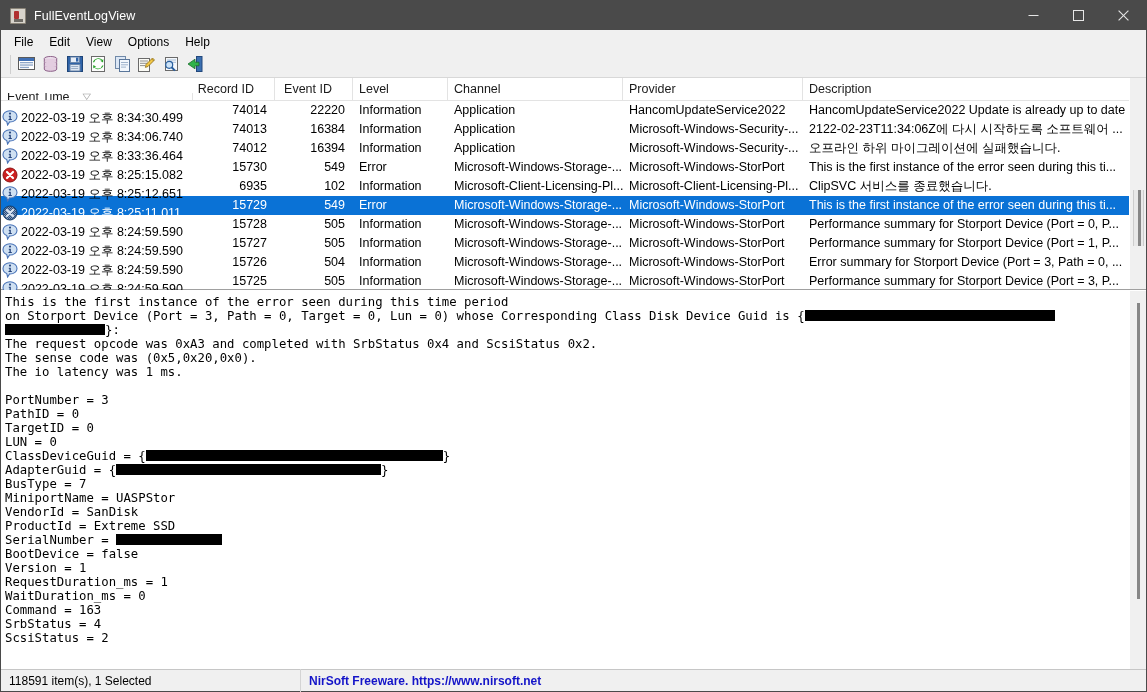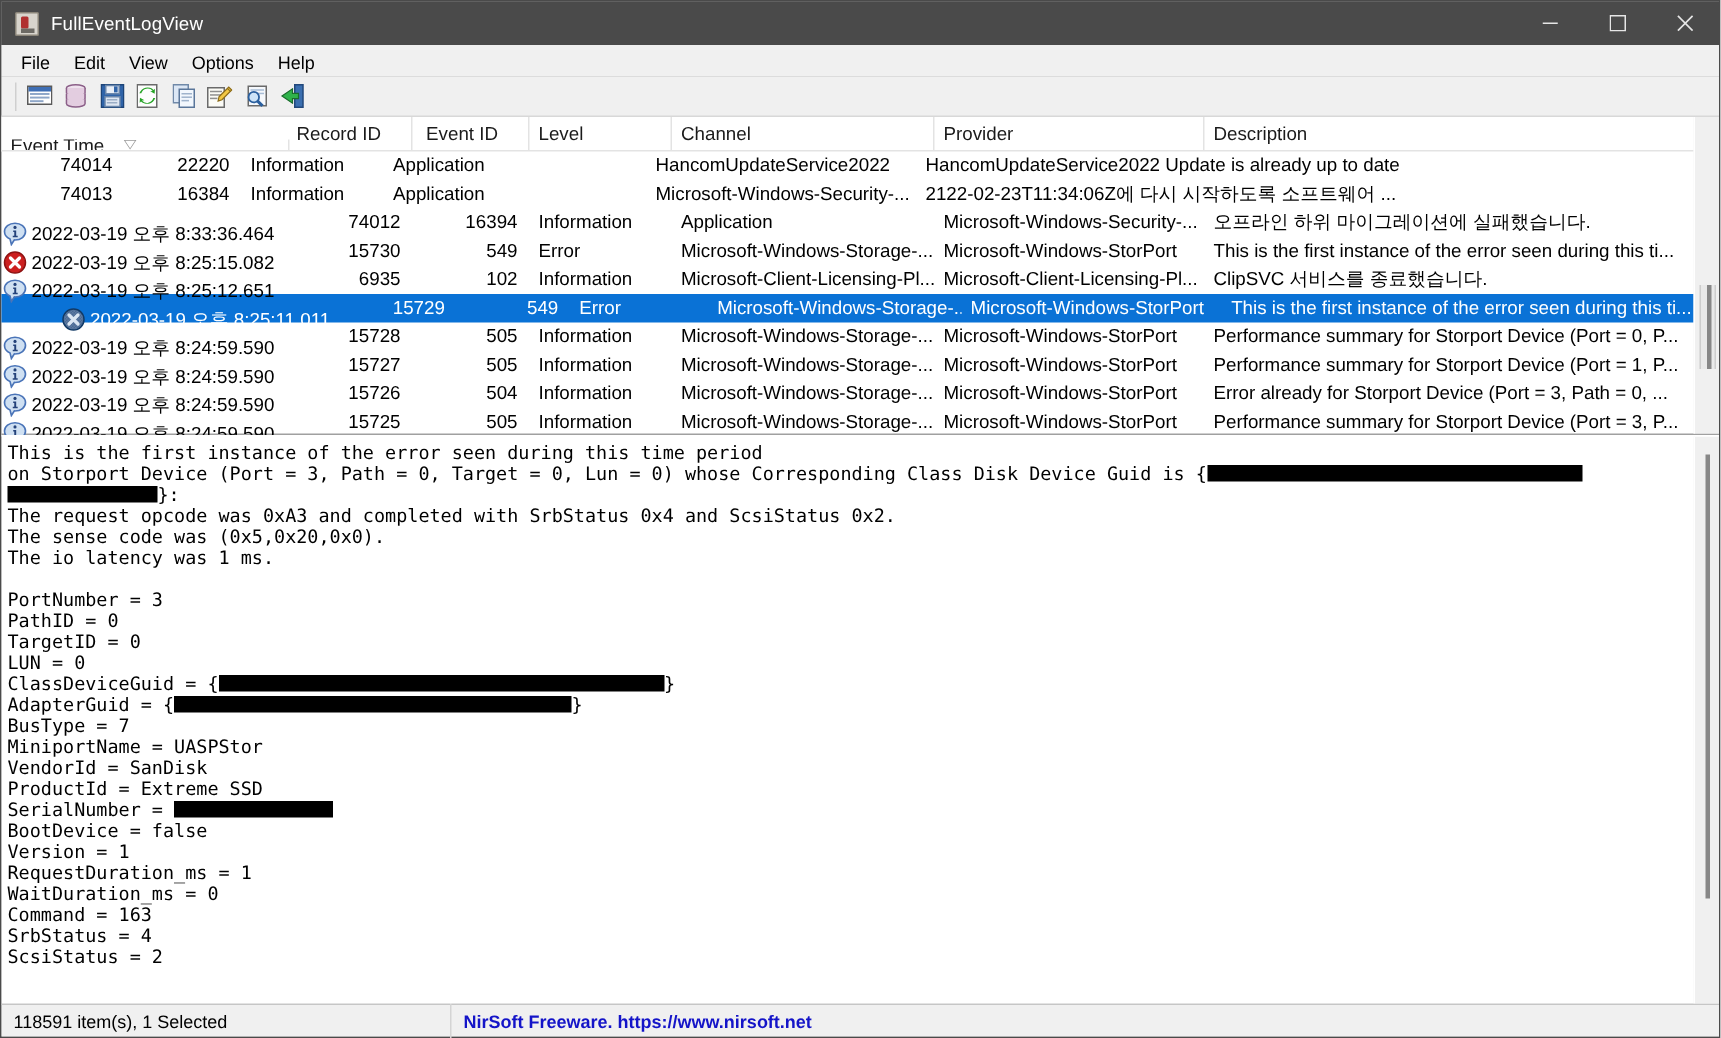--- a/index.html
+++ b/index.html
@@ -6,21 +6,21 @@
   html, body {
     margin: 0; padding: 0;
     width: 1147px; height: 692px;
     background: #ffffff;
     font-family: "Liberation Sans", sans-serif;
     overflow: hidden;
   }
   #app {
     position: relative;
     width: 1147px; height: 692px;
-    background: #a3a3a3;
+    background: #c2410c;
     border: 1px solid #4a4a4a;
     display: flex; flex-direction: column;
   }
 
   
   .titlebar {
     height: 29px; min-height: 29px;
     background: #4a4a4a;
     display: flex; align-items: center;
     color: #ffffff;
@@ -156,21 +156,21 @@
 
   .rows { position: relative; width: 1130px; }
   .row {
     display: flex;
     height: 19px;
     align-items: center;
     font-size: 12.5px;
     color: #000000;
     white-space: nowrap;
   }
-  .row.sel { background: #0a72d6; color: #ffffff; padding-left: 39px; }
+  .row.sel { background: #0a72d6; color: #ffffff; }
   .cell {
     overflow: hidden;
     padding: 0 6px;
     display: flex; align-items: center;
     height: 19px;
     line-height: 19px;
   }
   .cell.num { justify-content: flex-end; padding-right: 8px; }
   .cell.first { padding-left: 1px; }
 
@@ -385,28 +385,48 @@
       <div class="hdr-cell c-rec num">Record ID</div>
       <div class="hdr-cell c-eid num">Event ID</div>
       <div class="hdr-cell c-lvl">Level</div>
       <div class="hdr-cell c-chan">Channel</div>
       <div class="hdr-cell c-prov">Provider</div>
       <div class="hdr-cell c-desc">Description</div>
     </div>
 
     <div class="rows" id="rows">
         <div class="row">
+          <div class="cell c-time first">
+            <span class="ico">
+              <svg width="16" height="16" viewBox="0 0 16 16">
+                <path d="M8 0.8 C4 0.8 1 3.3 1 6.4 C1 8.6 2.5 10.5 4.7 11.4 L5.6 15 L7.6 11.9 C7.7 11.9 7.9 12 8 12 C12 12 15 9.5 15 6.4 C15 3.3 12 0.8 8 0.8 Z" fill="#cfe0f2" stroke="#4a74b8" stroke-width="1.1"></path>
+                <circle cx="8" cy="3.6" r="1.05" fill="#24427a"></circle>
+                <path d="M6.8 5.7 h2 v3.4 h1 v1 h-3.3 v-1 h1 v-2.4 h-0.7 z" fill="#24427a"></path>
+              </svg>
+            </span>
+            <span>2022-03-19 오후 8:34:30.499</span>
+          </div>
           <div class="cell c-rec num">74014</div>
           <div class="cell c-eid num">22220</div>
           <div class="cell c-lvl">Information</div>
           <div class="cell c-chan">Application</div>
           <div class="cell c-prov">HancomUpdateService2022</div>
           <div class="cell c-desc">HancomUpdateService2022 Update is already up to date</div>
         </div>
         <div class="row">
+          <div class="cell c-time first">
+            <span class="ico">
+              <svg width="16" height="16" viewBox="0 0 16 16">
+                <path d="M8 0.8 C4 0.8 1 3.3 1 6.4 C1 8.6 2.5 10.5 4.7 11.4 L5.6 15 L7.6 11.9 C7.7 11.9 7.9 12 8 12 C12 12 15 9.5 15 6.4 C15 3.3 12 0.8 8 0.8 Z" fill="#cfe0f2" stroke="#4a74b8" stroke-width="1.1"></path>
+                <circle cx="8" cy="3.6" r="1.05" fill="#24427a"></circle>
+                <path d="M6.8 5.7 h2 v3.4 h1 v1 h-3.3 v-1 h1 v-2.4 h-0.7 z" fill="#24427a"></path>
+              </svg>
+            </span>
+            <span>2022-03-19 오후 8:34:06.740</span>
+          </div>
           <div class="cell c-rec num">74013</div>
           <div class="cell c-eid num">16384</div>
           <div class="cell c-lvl">Information</div>
           <div class="cell c-chan">Application</div>
           <div class="cell c-prov">Microsoft-Windows-Security-...</div>
           <div class="cell c-desc">2122-02-23T11:34:06Z에 다시 시작하도록 소프트웨어 ...</div>
         </div>
         <div class="row">
           <div class="cell c-time first">
             <span class="ico">
@@ -529,21 +549,21 @@
                 <path d="M6.8 5.7 h2 v3.4 h1 v1 h-3.3 v-1 h1 v-2.4 h-0.7 z" fill="#24427a"></path>
               </svg>
             </span>
             <span>2022-03-19 오후 8:24:59.590</span>
           </div>
           <div class="cell c-rec num">15726</div>
           <div class="cell c-eid num">504</div>
           <div class="cell c-lvl">Information</div>
           <div class="cell c-chan">Microsoft-Windows-Storage-...</div>
           <div class="cell c-prov">Microsoft-Windows-StorPort</div>
-          <div class="cell c-desc">Error already for Storport Device (Port = 3, Path = 0, ...</div>
+          <div class="cell c-desc">Error summary for Storport Device (Port = 3, Path = 0, ...</div>
         </div>
         <div class="row">
           <div class="cell c-time first">
             <span class="ico">
               <svg width="16" height="16" viewBox="0 0 16 16">
                 <path d="M8 0.8 C4 0.8 1 3.3 1 6.4 C1 8.6 2.5 10.5 4.7 11.4 L5.6 15 L7.6 11.9 C7.7 11.9 7.9 12 8 12 C12 12 15 9.5 15 6.4 C15 3.3 12 0.8 8 0.8 Z" fill="#cfe0f2" stroke="#4a74b8" stroke-width="1.1"></path>
                 <circle cx="8" cy="3.6" r="1.05" fill="#24427a"></circle>
                 <path d="M6.8 5.7 h2 v3.4 h1 v1 h-3.3 v-1 h1 v-2.4 h-0.7 z" fill="#24427a"></path>
               </svg>
             </span>

